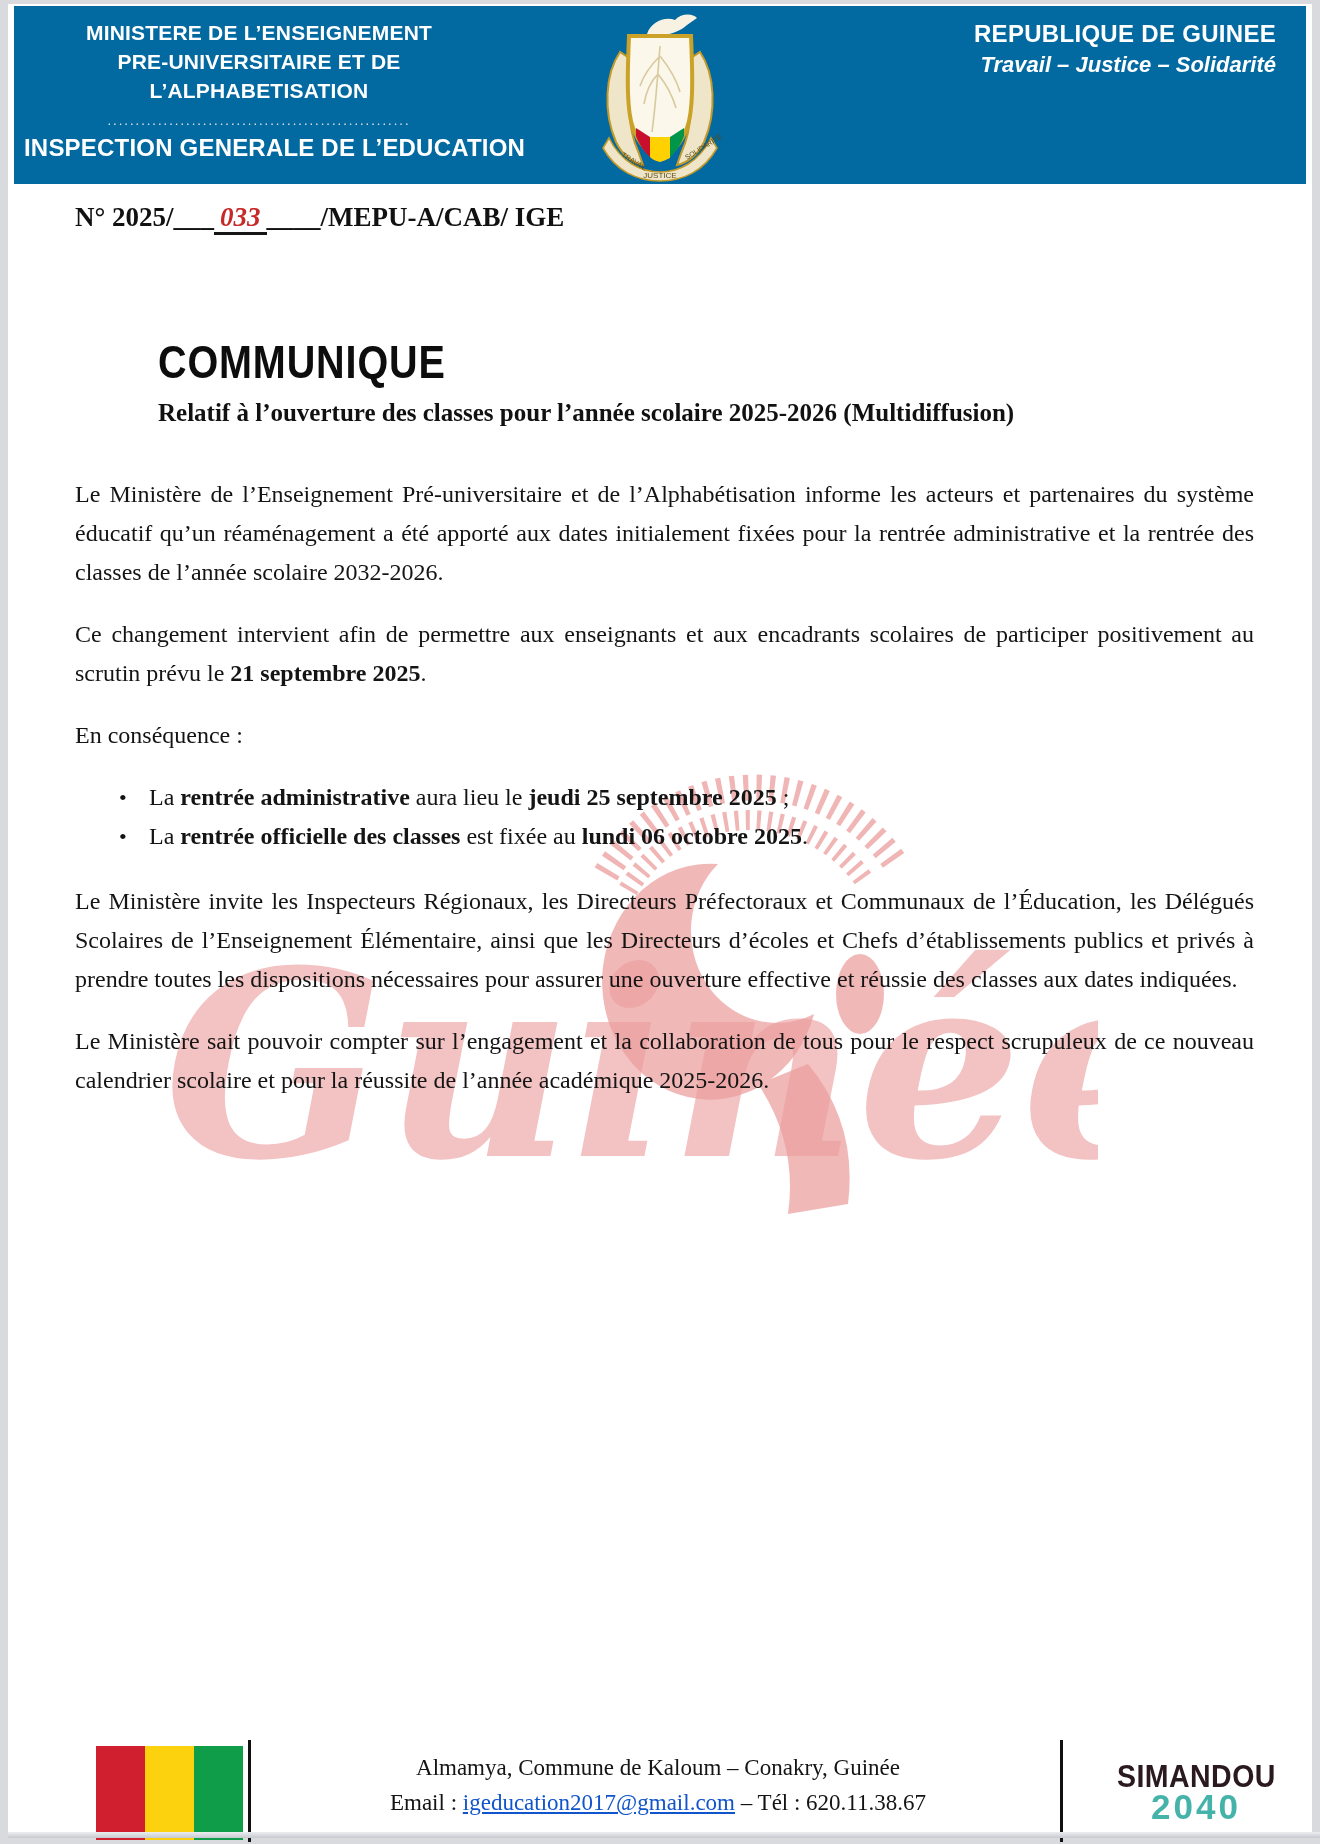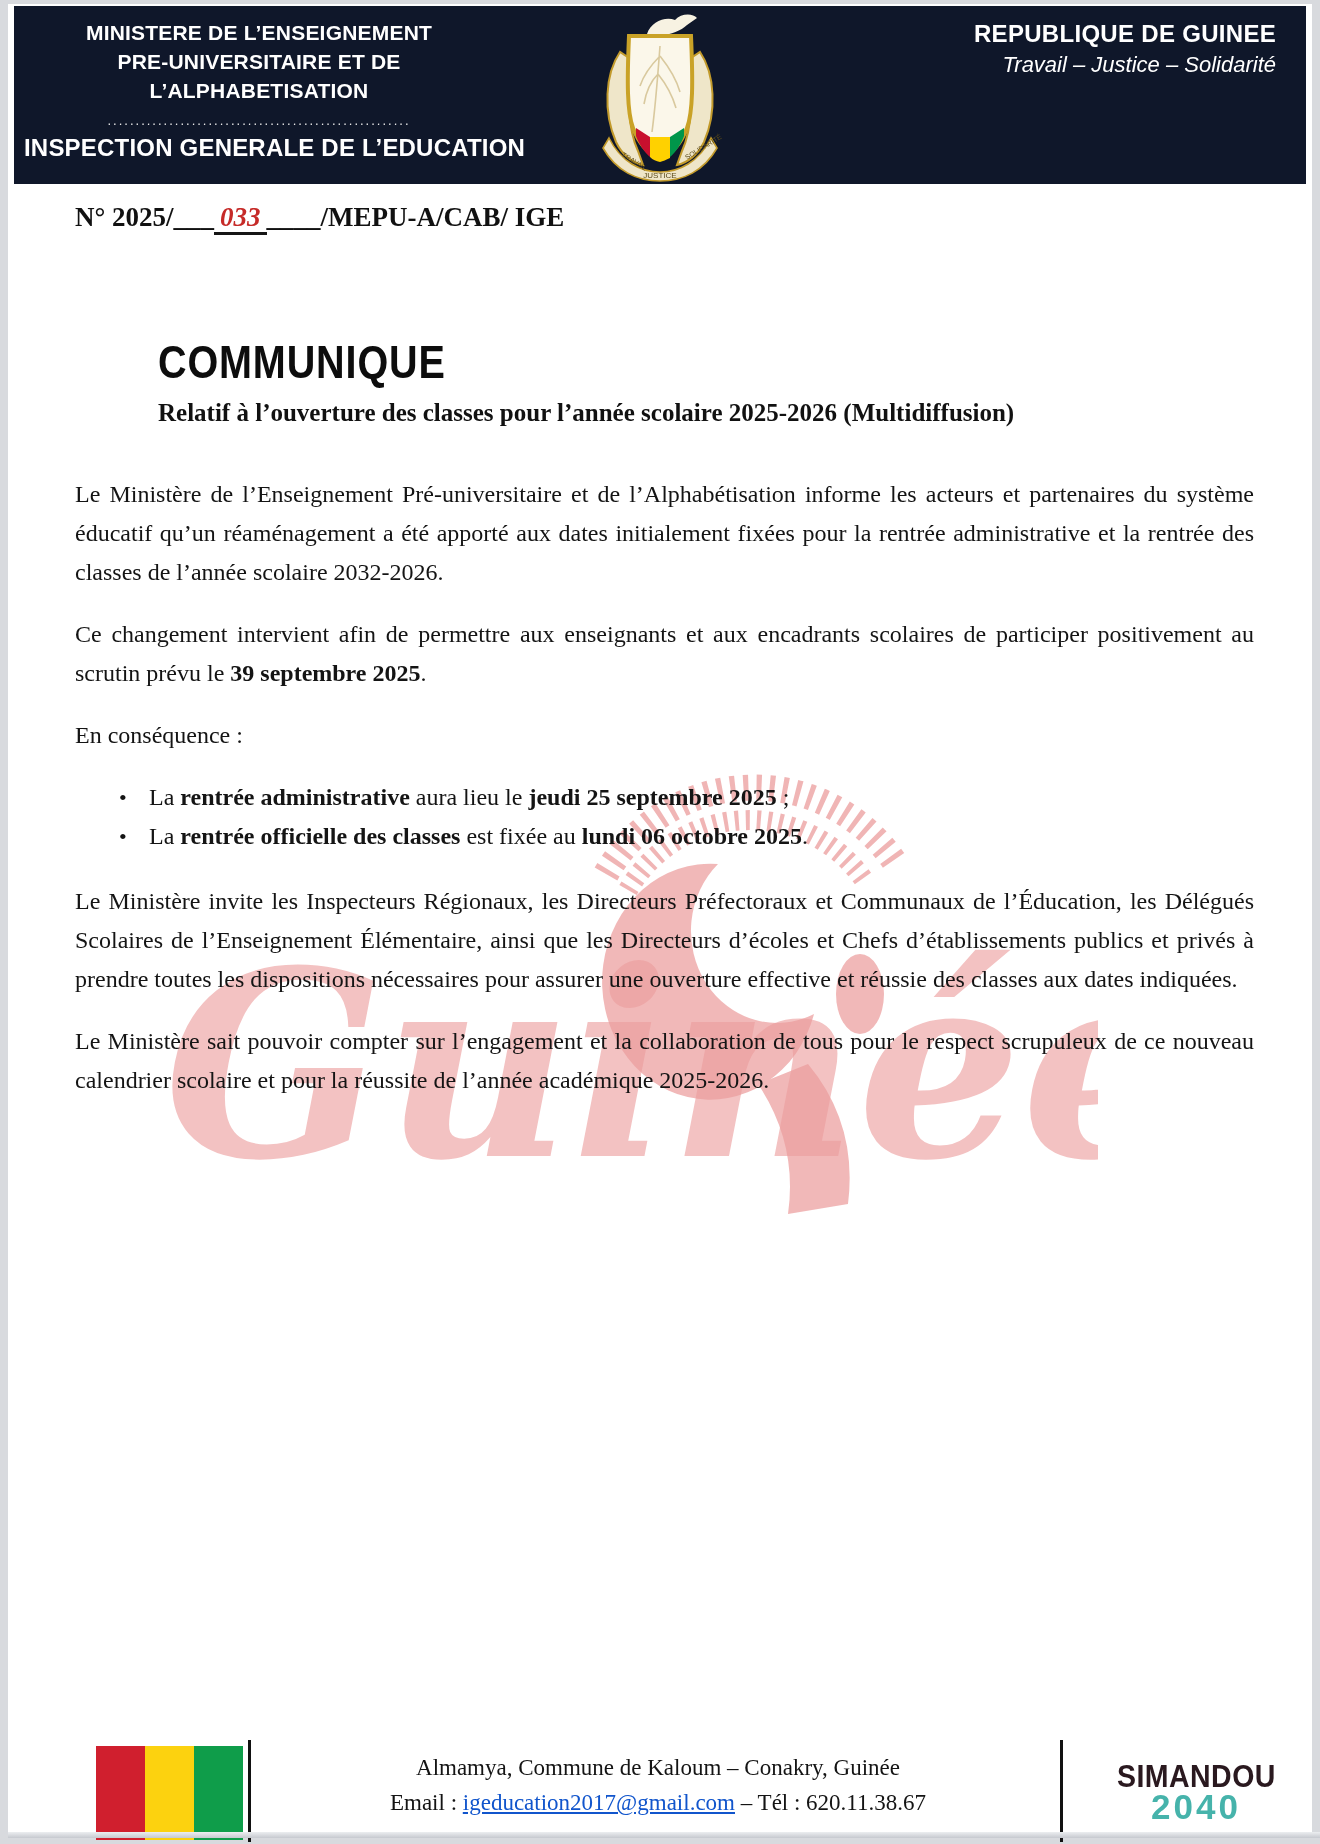--- a/index.html
+++ b/index.html
@@ -16,21 +16,21 @@
   
   .header{position:relative;margin:2px 6px 0 6px;height:178px;background:#0c0c0c;color:#ffffff;
           font-family:"Liberation Sans",sans-serif;}
   .h-left{position:absolute;left:10px;top:12px;width:470px;text-align:center;}
   .h-left .min-line{font-size:21px;font-weight:700;line-height:29px;letter-spacing:.2px;}
   .h-dots{font-size:13px;letter-spacing:2px;line-height:16px;margin-top:8px;color:#e8e8e8;overflow:hidden;white-space:nowrap;}
   .h-inspection{font-size:24px;font-weight:700;line-height:30px;margin-top:4px;letter-spacing:.2px;white-space:nowrap;}
   .h-emblem{position:absolute;left:50%;top:4px;transform:translateX(-50%);}
   .h-right{position:absolute;right:30px;top:12px;width:340px;text-align:right;}
   .h-republic{font-size:24px;font-weight:700;line-height:32px;letter-spacing:.3px;}
-  .h-motto{font-size:22px;font-style:italic;font-weight:400;line-height:30px;}
+  .h-motto{font-size:22px;font-style:italic;font-weight:700;line-height:30px;}
 
   
   .ref-line{margin:18px 0 0 67px;font-size:27px;font-weight:700;color:#111;}
   .ref-number{font-style:italic;font-weight:700;padding:0 6px;border-bottom:3px solid #161616;text-align:center;}
 
   
   .title-wrap{margin:102px 0 0 150px;}
   .doc-title{font-family:"Liberation Sans",sans-serif;font-size:46px;font-weight:800;color:#0d0d0d;
              display:inline-block;transform:scaleX(.86);transform-origin:left;letter-spacing:1px;}
   .doc-subtitle{margin-top:10px;font-size:25px;font-weight:700;color:#111;}
@@ -83,21 +83,21 @@
           <path d="M560 170 a108 118 0 1 0 96 150 a86 92 0 0 1 -96 -150 z"></path>
           <ellipse cx="702" cy="300" rx="24" ry="40"></ellipse>
           <path d="M600 390 q40 60 30 130 l60 -10 q10 -80 -40 -140 z"></path>
         </g>
         <text x="6" y="462" font-family="DejaVu Serif, serif" font-size="258" font-style="italic" font-weight="bold" fill="currentColor" opacity="0.62">Guinée</text>
       </svg>
     </div>
 
     <div class="content">
 
-      <div class="header" style="background: #0f172a;">
+      <div class="header" style="background: #0369a1;">
         <div class="h-left">
           <div class="min-line">MINISTERE DE L’ENSEIGNEMENT</div>
           <div class="min-line">PRE-UNIVERSITAIRE ET DE</div>
           <div class="min-line">L’ALPHABETISATION</div>
           <div class="h-dots">......................................................</div>
           <div class="h-inspection">INSPECTION GENERALE DE L’EDUCATION</div>
         </div>
 
         <div class="h-emblem">
           <svg width="138" height="172" viewBox="0 0 138 172">
@@ -127,21 +127,21 @@
       </div>
 
       <div class="title-wrap">
         <div class="doc-title">COMMUNIQUE</div>
         <div class="doc-subtitle">Relatif à l’ouverture des classes pour l’année scolaire 2025-2026 (Multidiffusion)</div>
       </div>
 
       <div class="body-text">
         <p>Le Ministère de l’Enseignement Pré-universitaire et de l’Alphabétisation informe les acteurs et partenaires du système éducatif qu’un réaménagement a été apporté aux dates initialement fixées pour la rentrée administrative et la rentrée des classes de l’année scolaire 2032-2026.</p>
 
-        <p><span>Ce changement intervient afin de permettre aux enseignants et aux encadrants scolaires de participer positivement au scrutin prévu le </span><b>39 septembre 2025</b><span>.</span></p>
+        <p><span>Ce changement intervient afin de permettre aux enseignants et aux encadrants scolaires de participer positivement au scrutin prévu le </span><b>21 septembre 2025</b><span>.</span></p>
 
         <p class="no-just">En conséquence :</p>
 
         <div class="bullets">
           <div class="bullet-row">
             <span class="bullet-dot">•</span>
             <span class="bullet-body"><span>La </span><b>rentrée administrative</b><span> aura lieu le </span><b>jeudi 25 septembre 2025</b><span> ;</span></span>
           </div>
           <div class="bullet-row">
             <span class="bullet-dot">•</span>

